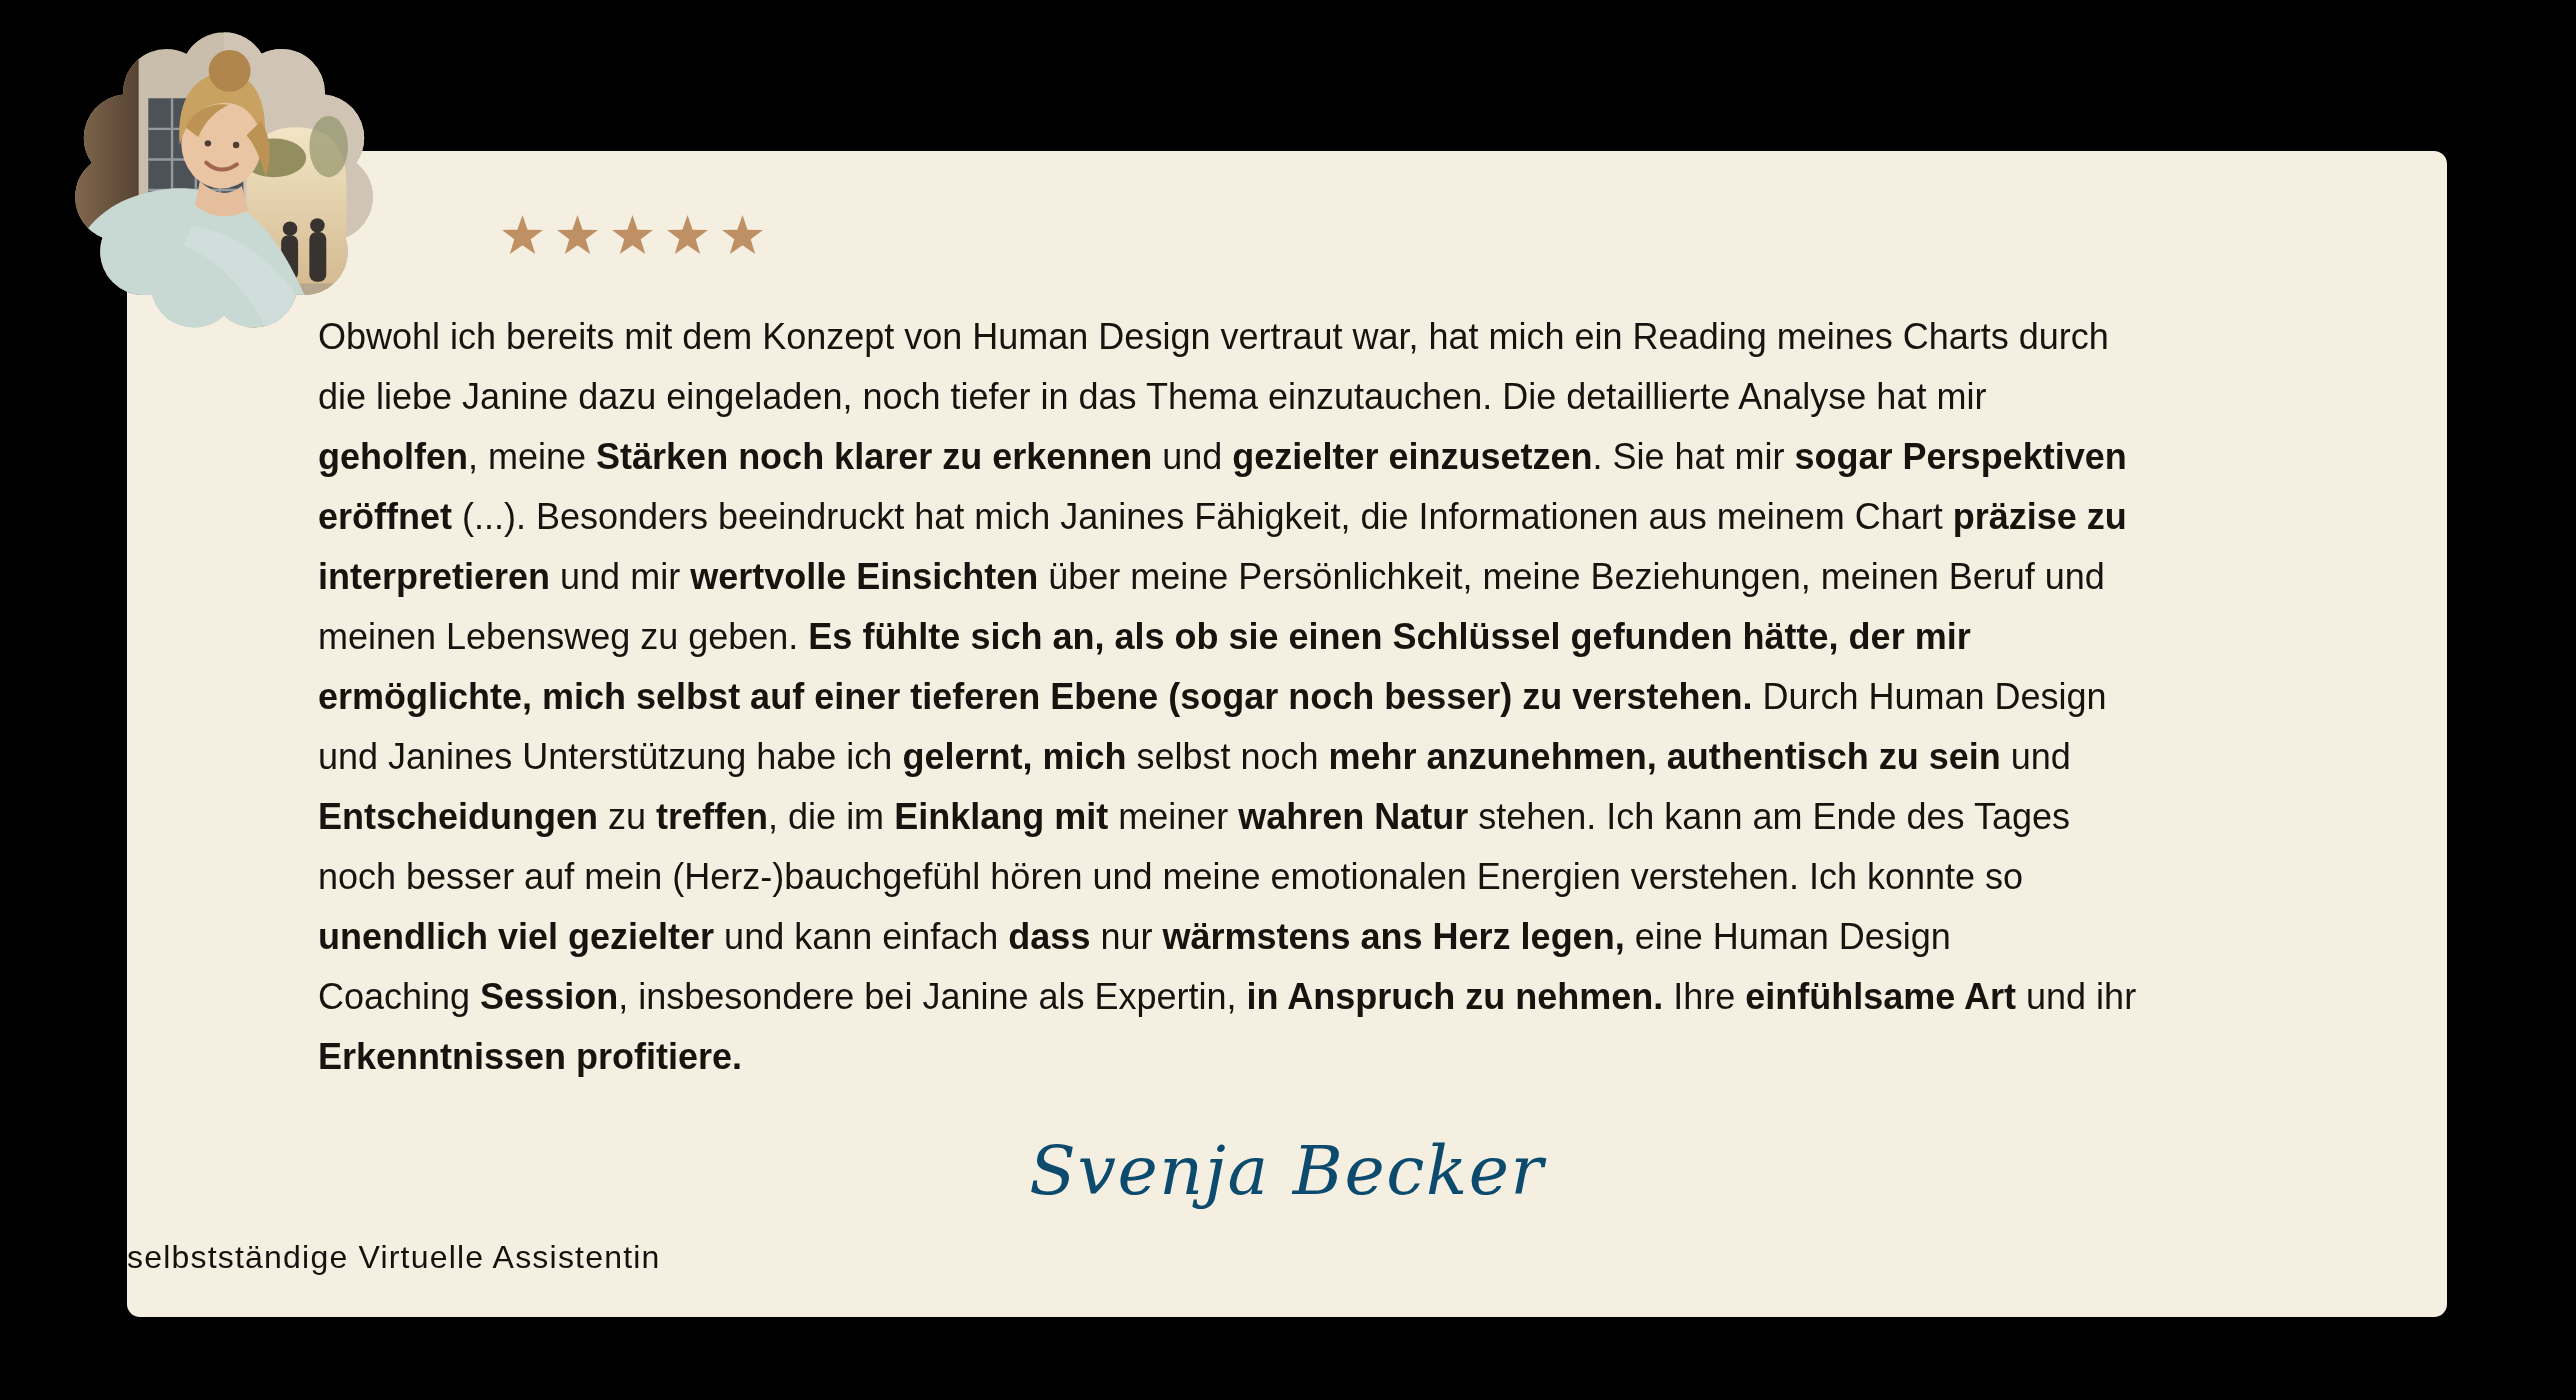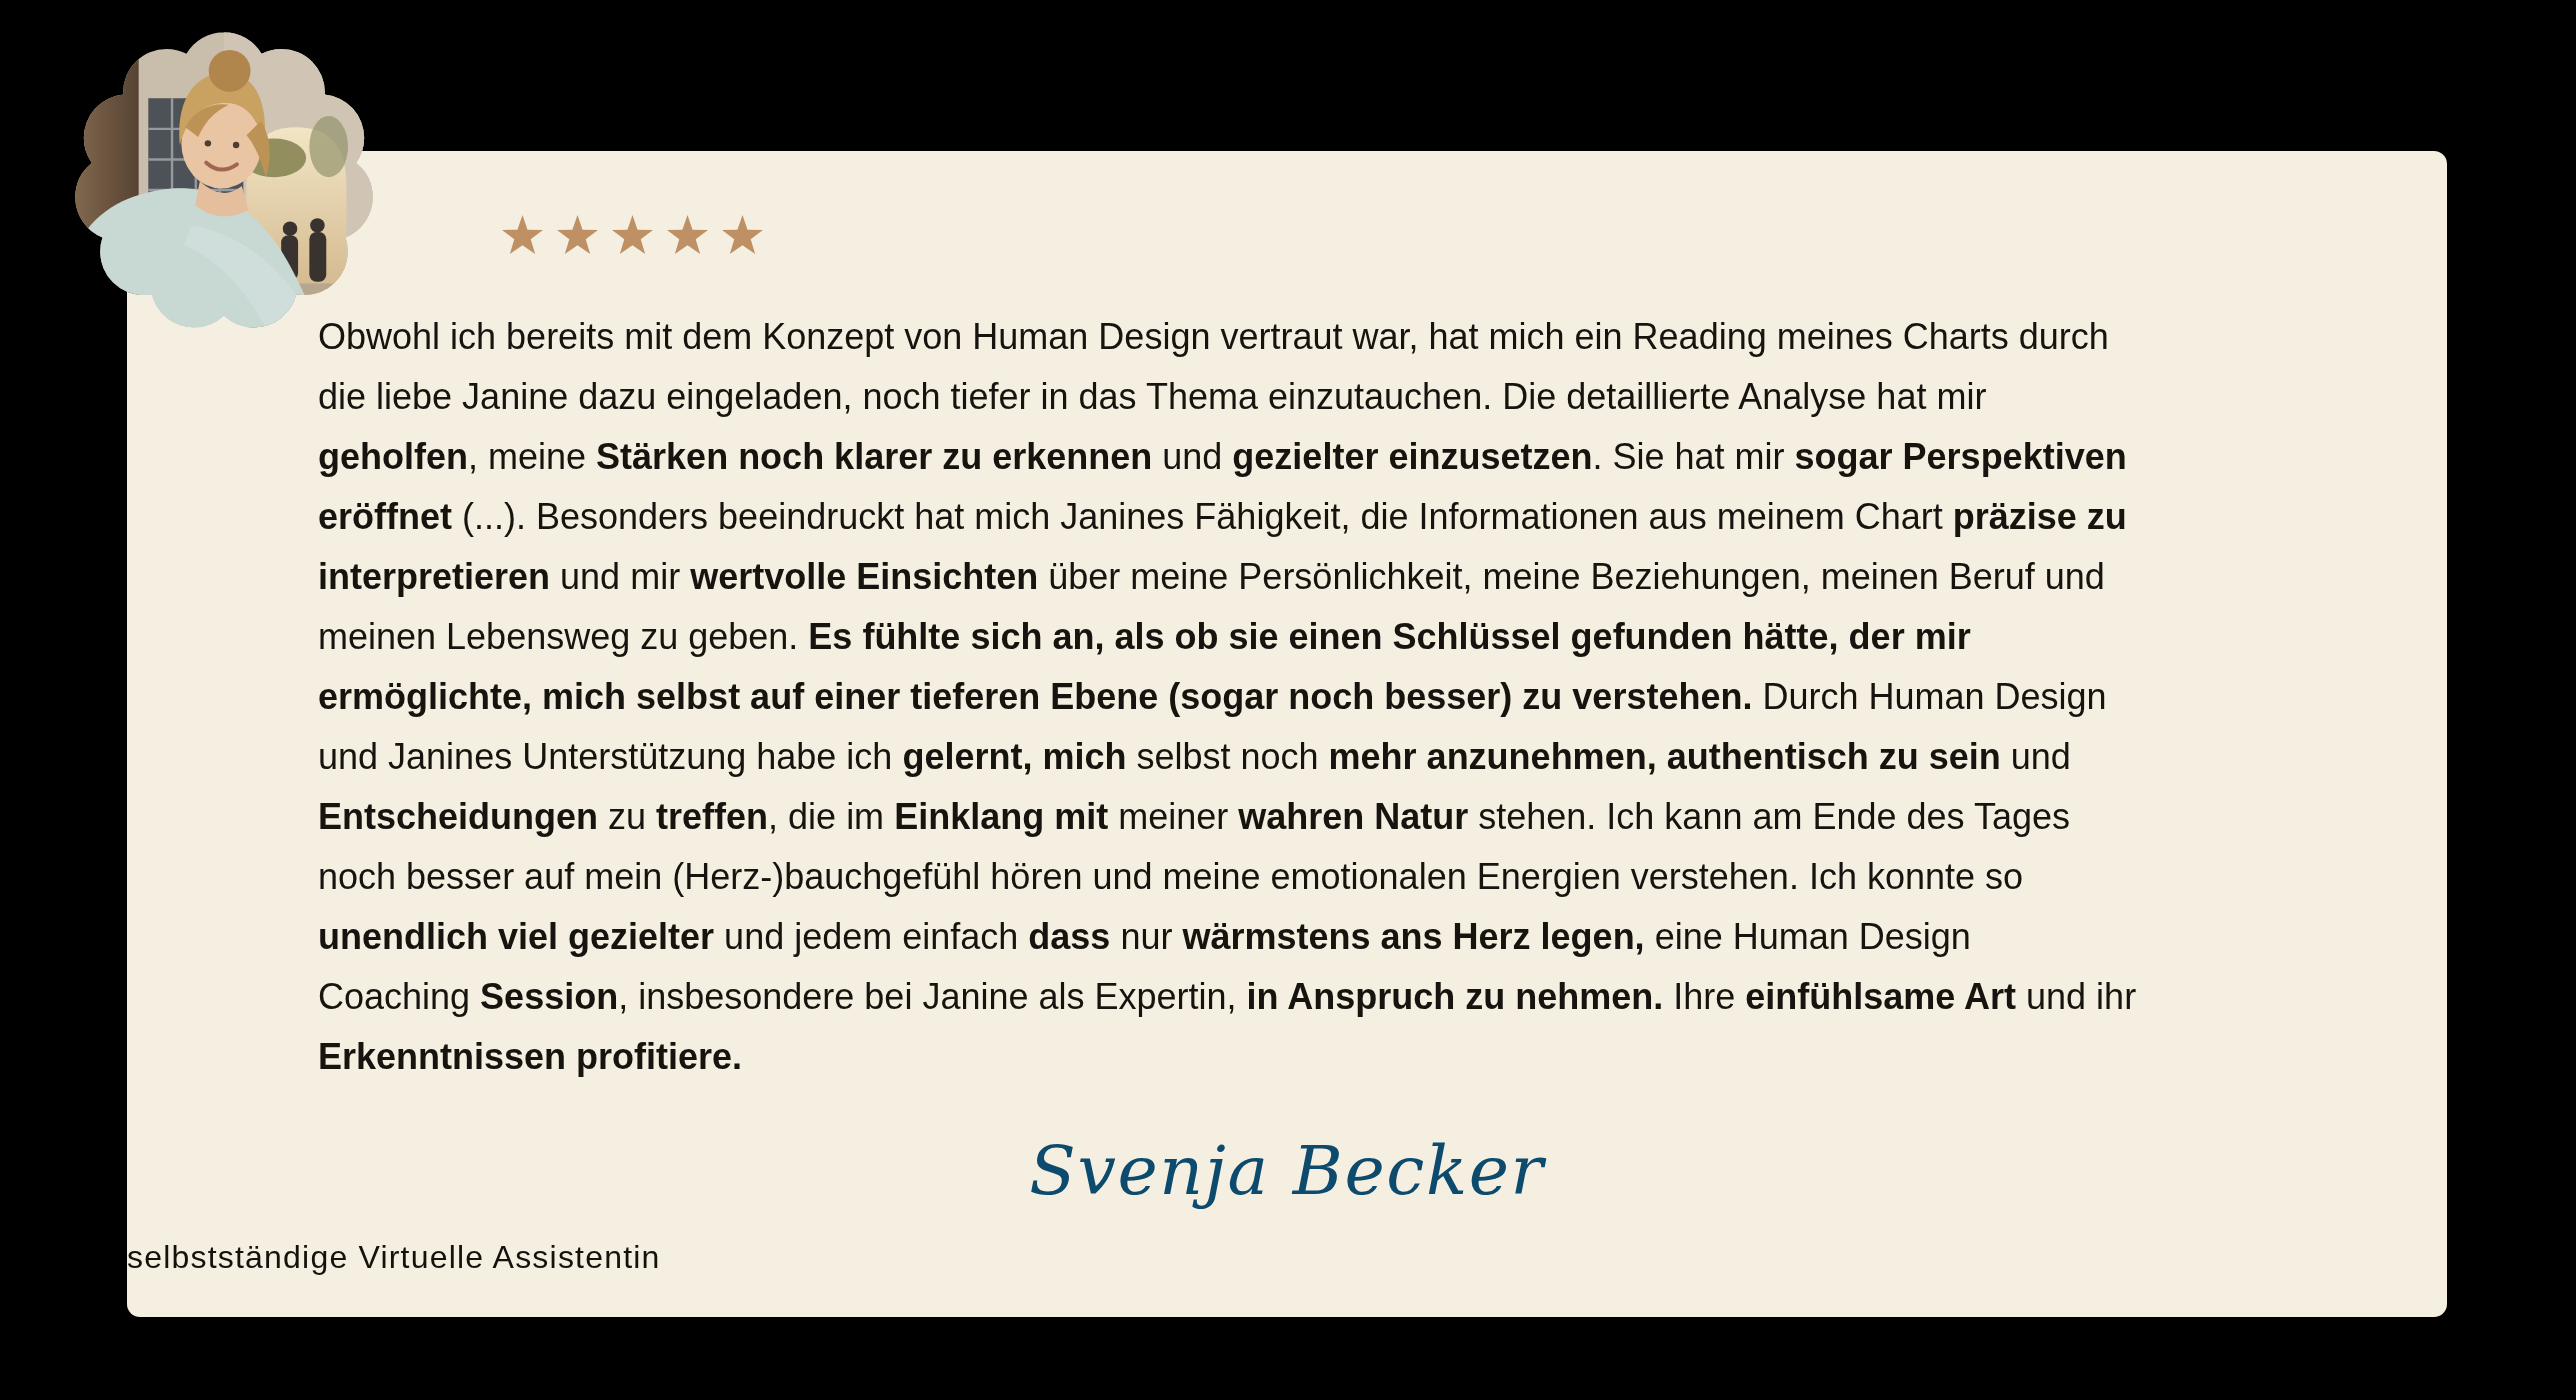--- a/index.html
+++ b/index.html
@@ -48,21 +48,21 @@
         <div class="line"><span>Obwohl ich bereits mit dem Konzept von Human Design vertraut war, hat mich ein Reading meines Charts durch</span></div>
         <div class="line"><span>die liebe Janine dazu eingeladen, noch tiefer in das Thema einzutauchen. Die detaillierte Analyse hat mir</span></div>
         <div class="line"><span class="b">geholfen</span><span>, meine </span><span class="b">Stärken noch klarer zu erkennen</span><span> und </span><span class="b">gezielter einzusetzen</span><span>. Sie hat mir </span><span class="b">sogar Perspektiven</span></div>
         <div class="line"><span class="b">eröffnet</span><span> (...). Besonders beeindruckt hat mich Janines Fähigkeit, die Informationen aus meinem Chart </span><span class="b">präzise zu</span></div>
         <div class="line"><span class="b">interpretieren</span><span> und mir </span><span class="b">wertvolle Einsichten</span><span> über meine Persönlichkeit, meine Beziehungen, meinen Beruf und</span></div>
         <div class="line"><span>meinen Lebensweg zu geben. </span><span class="b">Es fühlte sich an, als ob sie einen Schlüssel gefunden hätte, der mir</span></div>
         <div class="line"><span class="b">ermöglichte, mich selbst auf einer tieferen Ebene (sogar noch besser) zu verstehen.</span><span> Durch Human Design</span></div>
         <div class="line"><span>und Janines Unterstützung habe ich </span><span class="b">gelernt, mich</span><span> selbst noch </span><span class="b">mehr anzunehmen, authentisch zu sein</span><span> und</span></div>
         <div class="line"><span class="b">Entscheidungen</span><span> zu </span><span class="b">treffen</span><span>, die im </span><span class="b">Einklang mit</span><span> meiner </span><span class="b">wahren Natur</span><span> stehen. Ich kann am Ende des Tages</span></div>
         <div class="line"><span>noch besser auf mein (Herz-)bauchgefühl hören und meine emotionalen Energien verstehen. Ich konnte so</span></div>
-        <div class="line"><span class="b">unendlich viel gezielter</span><span> und jedem einfach </span><span class="b">dass</span><span> nur </span><span class="b">wärmstens ans Herz legen,</span><span> eine Human Design</span></div>
+        <div class="line"><span class="b">unendlich viel gezielter</span><span> und kann einfach </span><span class="b">dass</span><span> nur </span><span class="b">wärmstens ans Herz legen,</span><span> eine Human Design</span></div>
         <div class="line"><span>Coaching </span><span class="b">Session</span><span>, insbesondere bei Janine als Expertin, </span><span class="b">in Anspruch zu nehmen.</span><span> Ihre </span><span class="b">einfühlsame Art</span><span> und ihr</span></div>
         <div class="line"><span class="b">Erkenntnissen profitiere.</span></div>
       </div>
     <div class="signature">Svenja Becker</div>
     <div class="role">selbstständige Virtuelle Assistentin</div>
   </section>
 
   <div class="avatar">
     <svg viewBox="0 0 380 392" aria-hidden="true">
       <defs>

